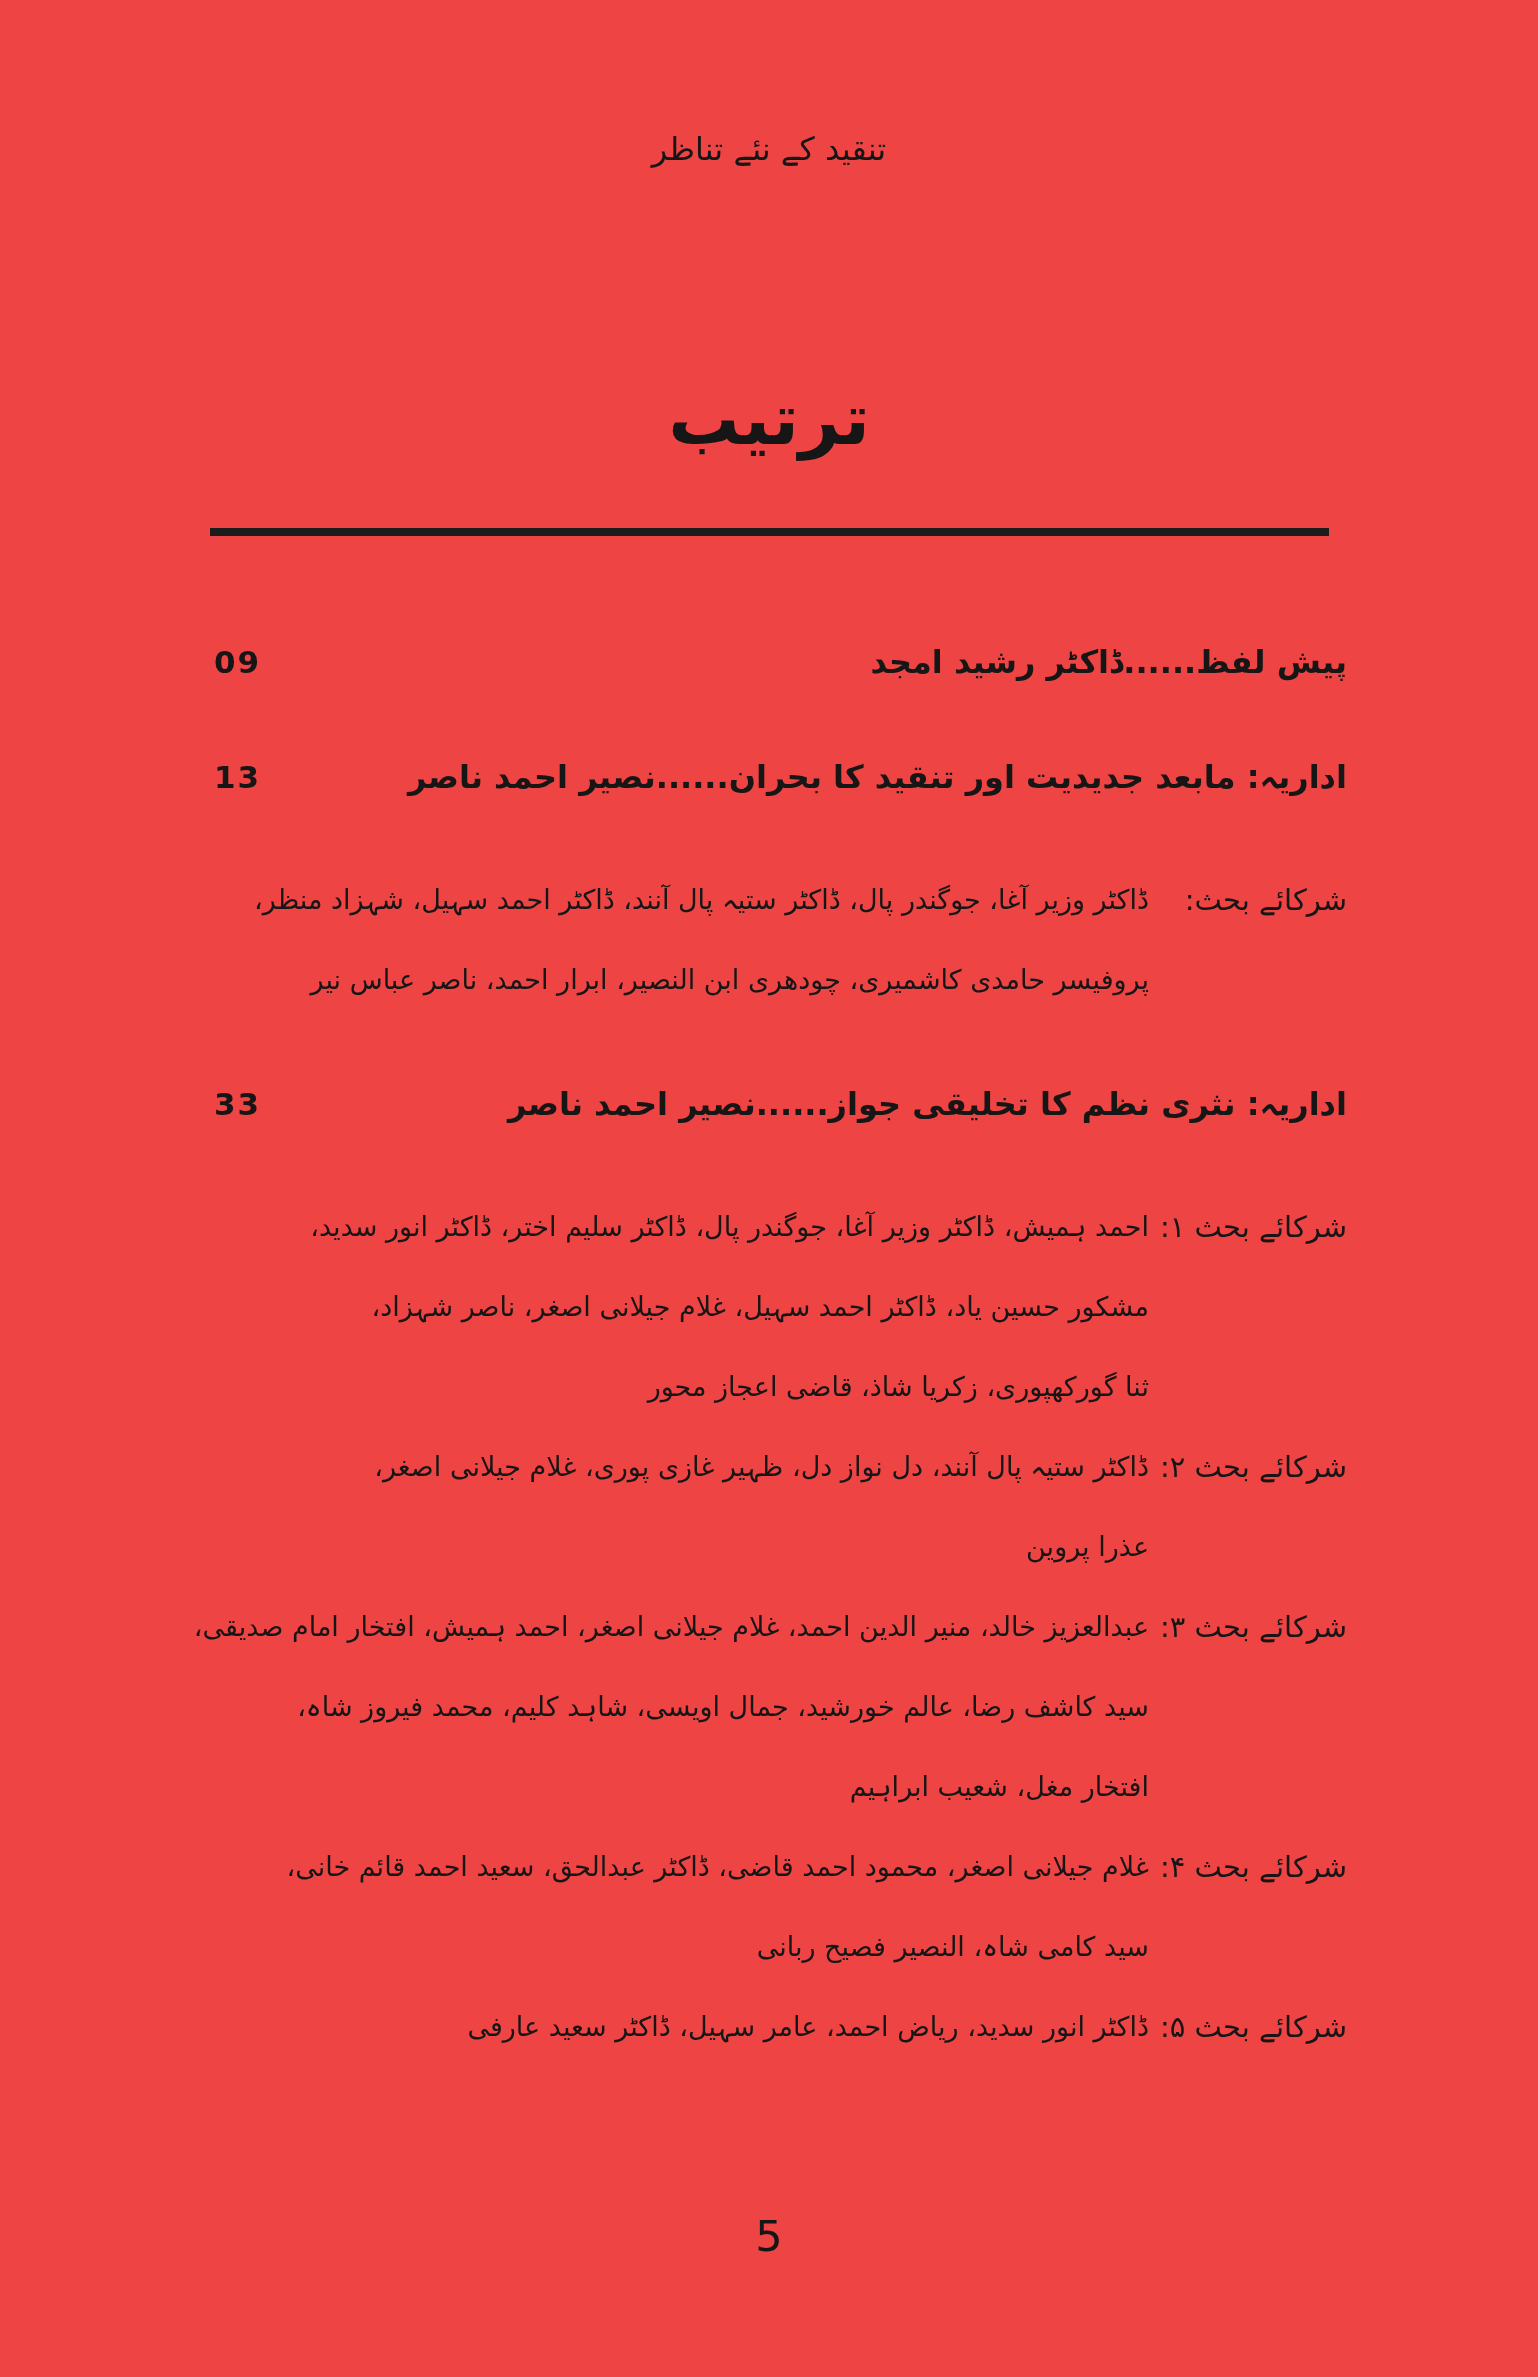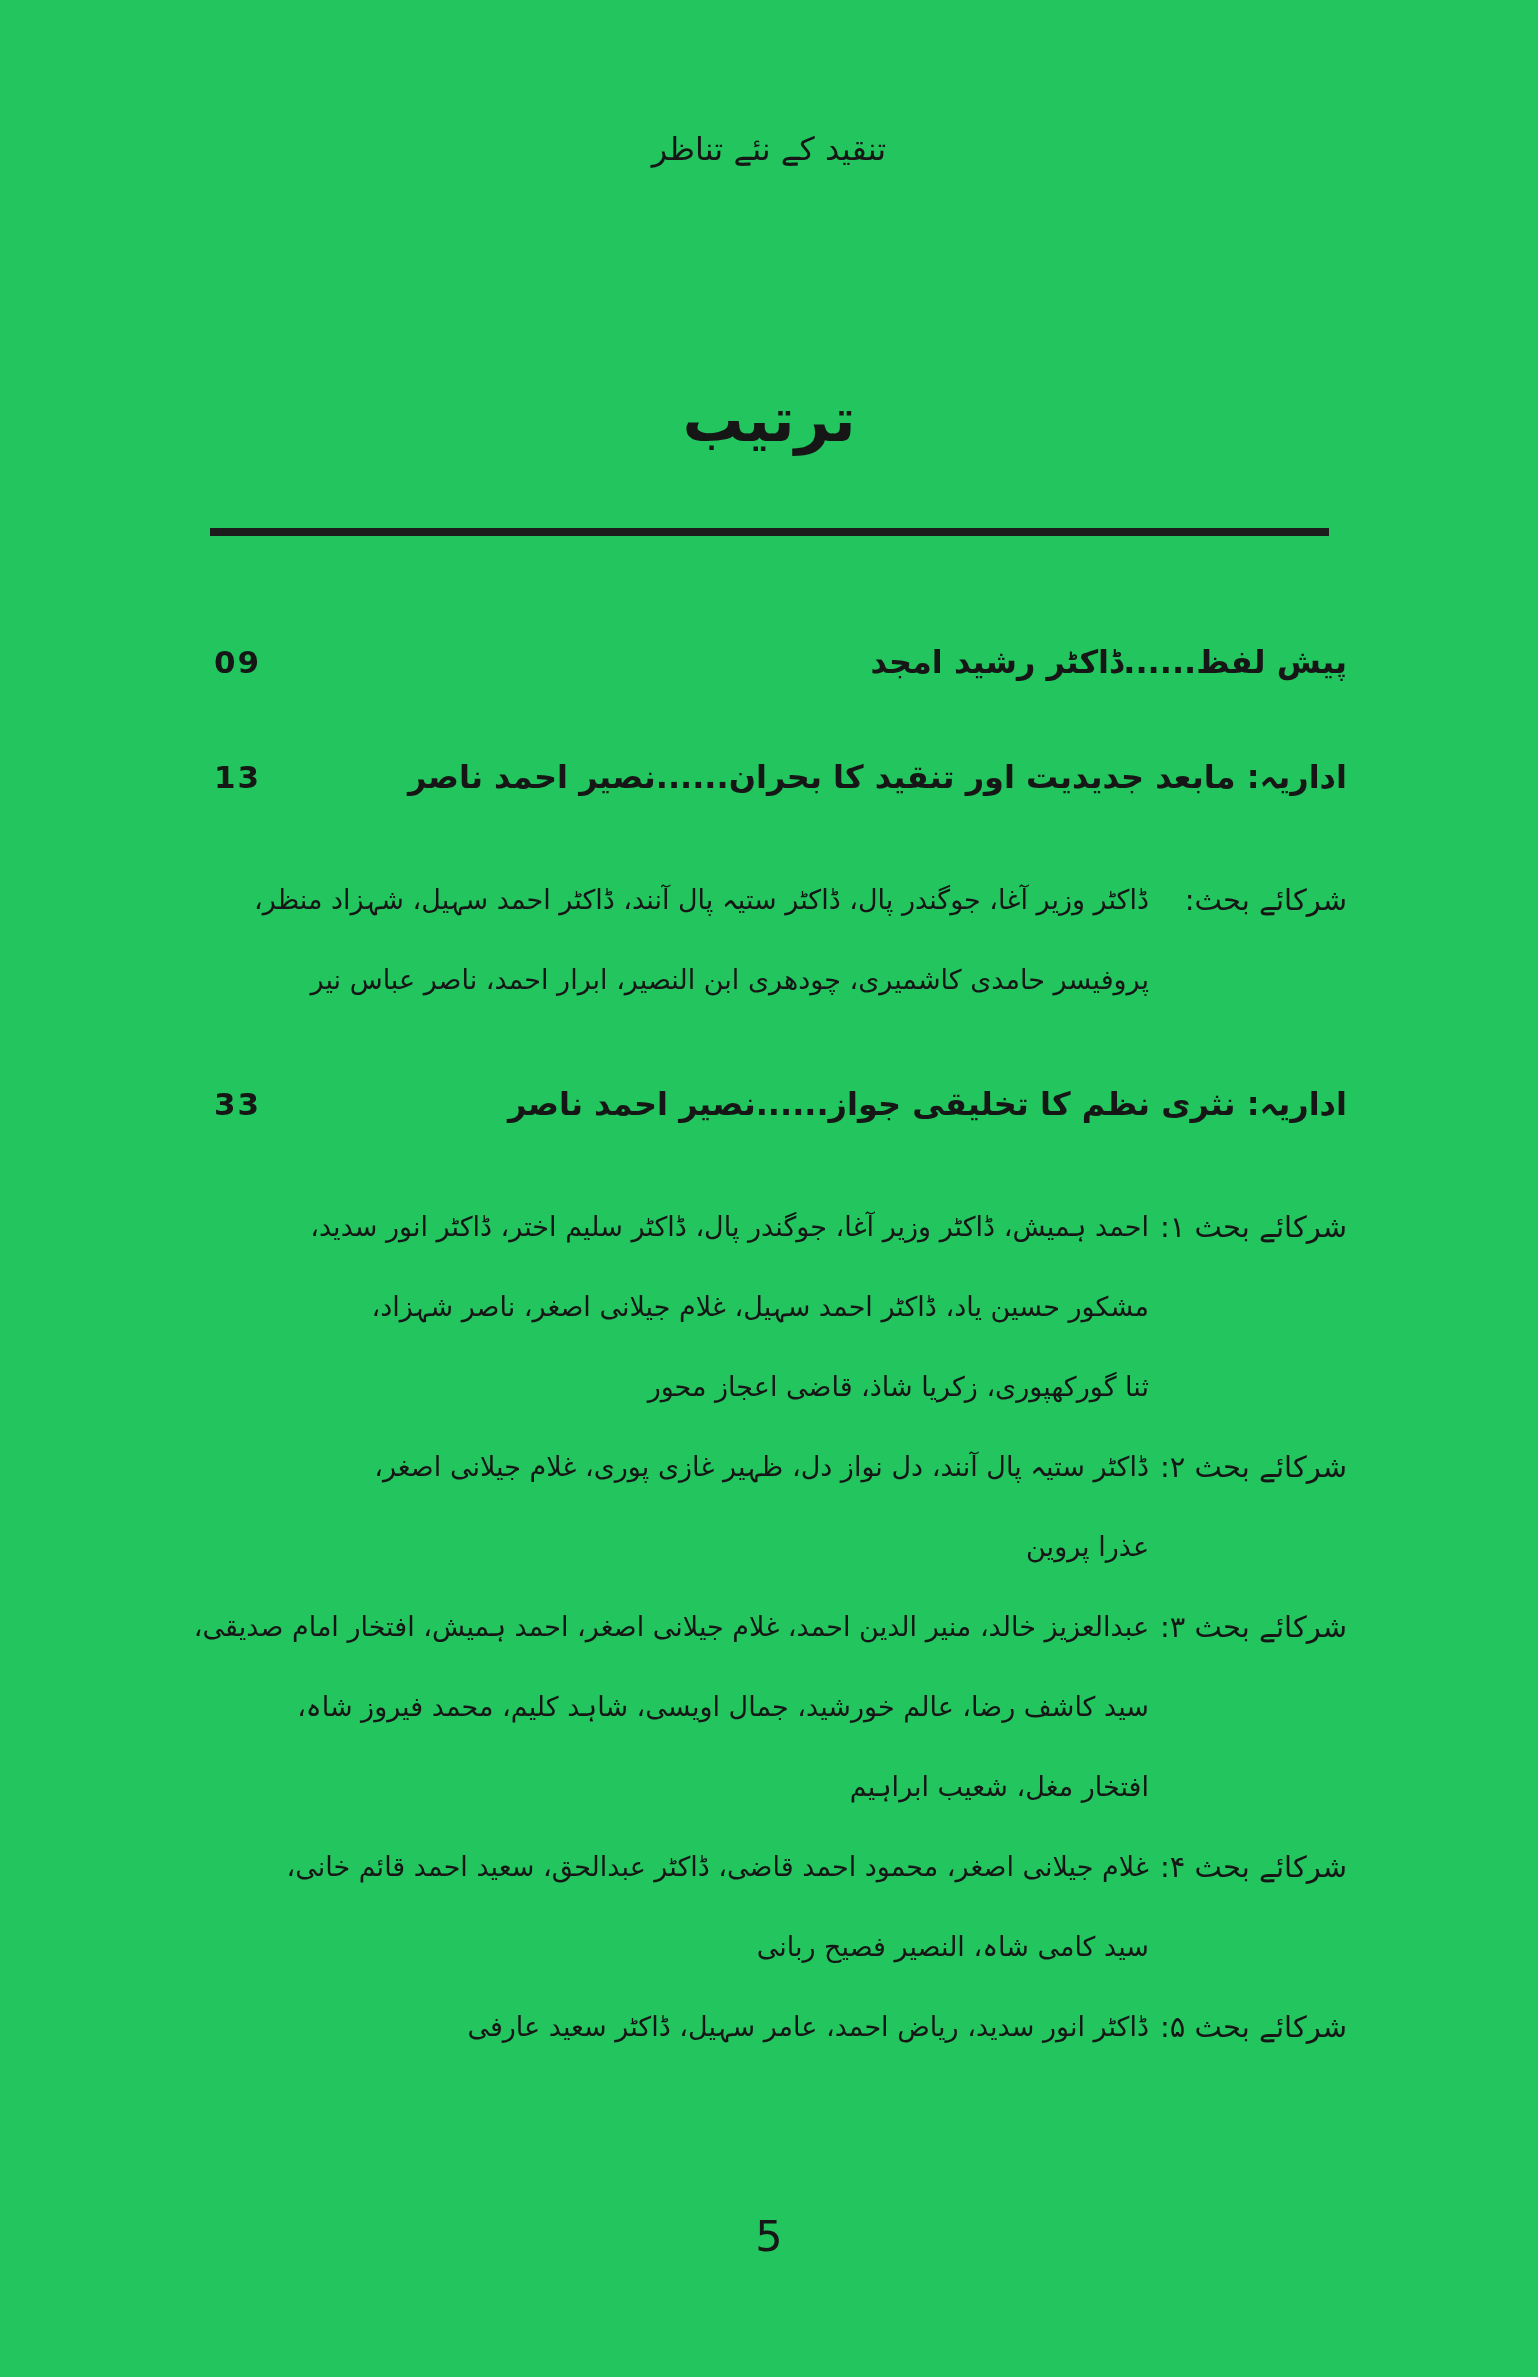--- a/index.html
+++ b/index.html
@@ -1,39 +1,39 @@
 <!DOCTYPE html>
 <html lang="ur" dir="rtl" style="font-size:15px"><head>
 <meta charset="utf-8">
 <style>
   html, body { margin: 0; padding: 0; background: #e8e8e8; }
   .page {
     position: relative;
     width: 1538px;
     height: 2377px;
     margin: 0 auto;
-    background: #22c55e;
+    background: #ef4444;
     color: #161616;
     font-family: "DejaVu Sans", sans-serif;
     overflow: hidden;
     direction: rtl;
   }
   .running-head {
     position: absolute;
     top: 112px; left: 0; right: 0;
     text-align: center;
     font-size: 32px;
     line-height: 75px;
     direction: rtl;
   }
   .page-title {
     position: absolute;
     top: 336px; left: 0; right: 0;
     text-align: center;
-    font-size: 61px;
+    font-size: 71px;
     font-weight: bold;
     line-height: 168px;
     direction: rtl;
   }
   .title-rule {
     position: absolute;
     top: 528px;
     left: 210px;
     width: 1119px;
     height: 8.4px;

